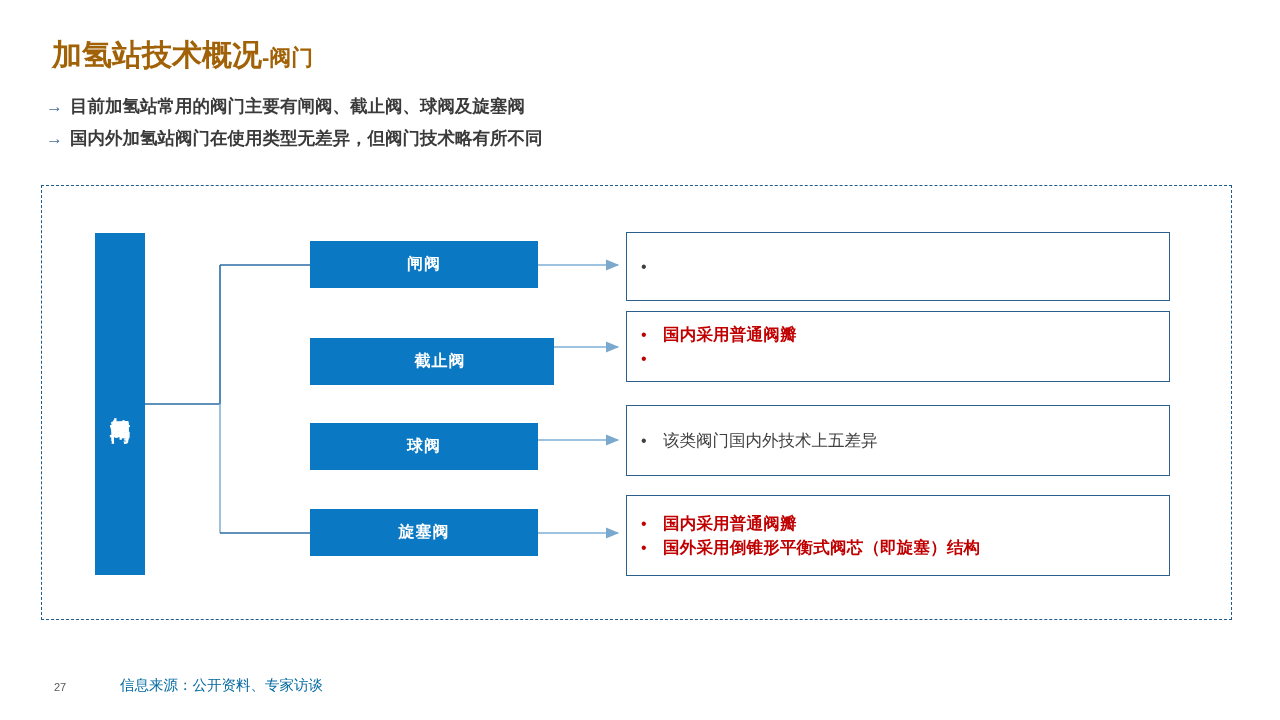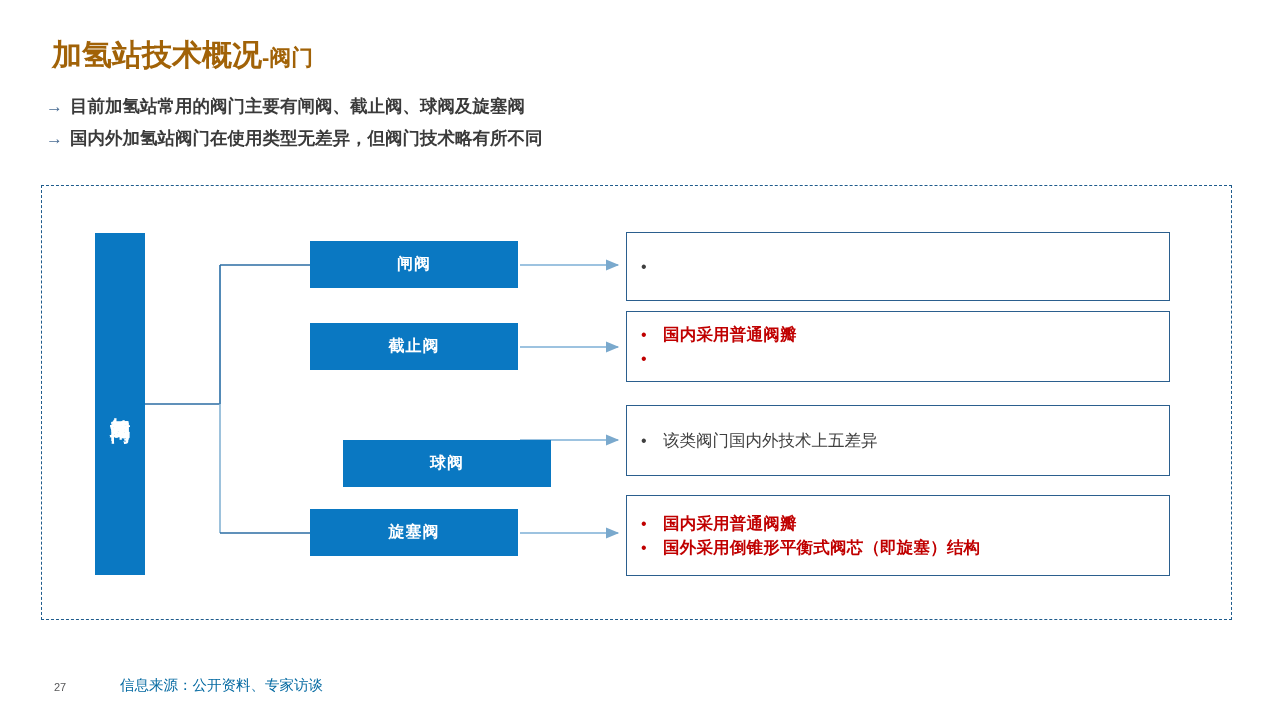--- a/index.html
+++ b/index.html
@@ -102,34 +102,34 @@
     top: 0;
     width: 1280px;
     height: 720px;
     pointer-events: none;
   }
 
   
   .cat-box {
     position: absolute;
     left: 310px;
-    width: 208px;
+    width: 228px;
     height: 47px;
     background: #0a78c2;
     color: #ffffff;
     font-size: 16px;
     font-weight: bold;
     display: flex;
     align-items: center;
     justify-content: center;
     letter-spacing: 1px;
   }
   #cat-box-0 { top: 241px; }
-  #cat-box-1 { top: 323px; }
-  #cat-box-2 { top: 440px; margin-left: 33px; }
+  #cat-box-1 { top: 338px; padding-left: 16px; }
+  #cat-box-2 { top: 423px; }
   #cat-box-3 { top: 509px; }
 
   
   .detail-box {
     position: absolute;
     left: 626px;
     width: 544px;
     border: 1.4px solid #2b5f8e;
     box-sizing: border-box;
     background: #ffffff;

